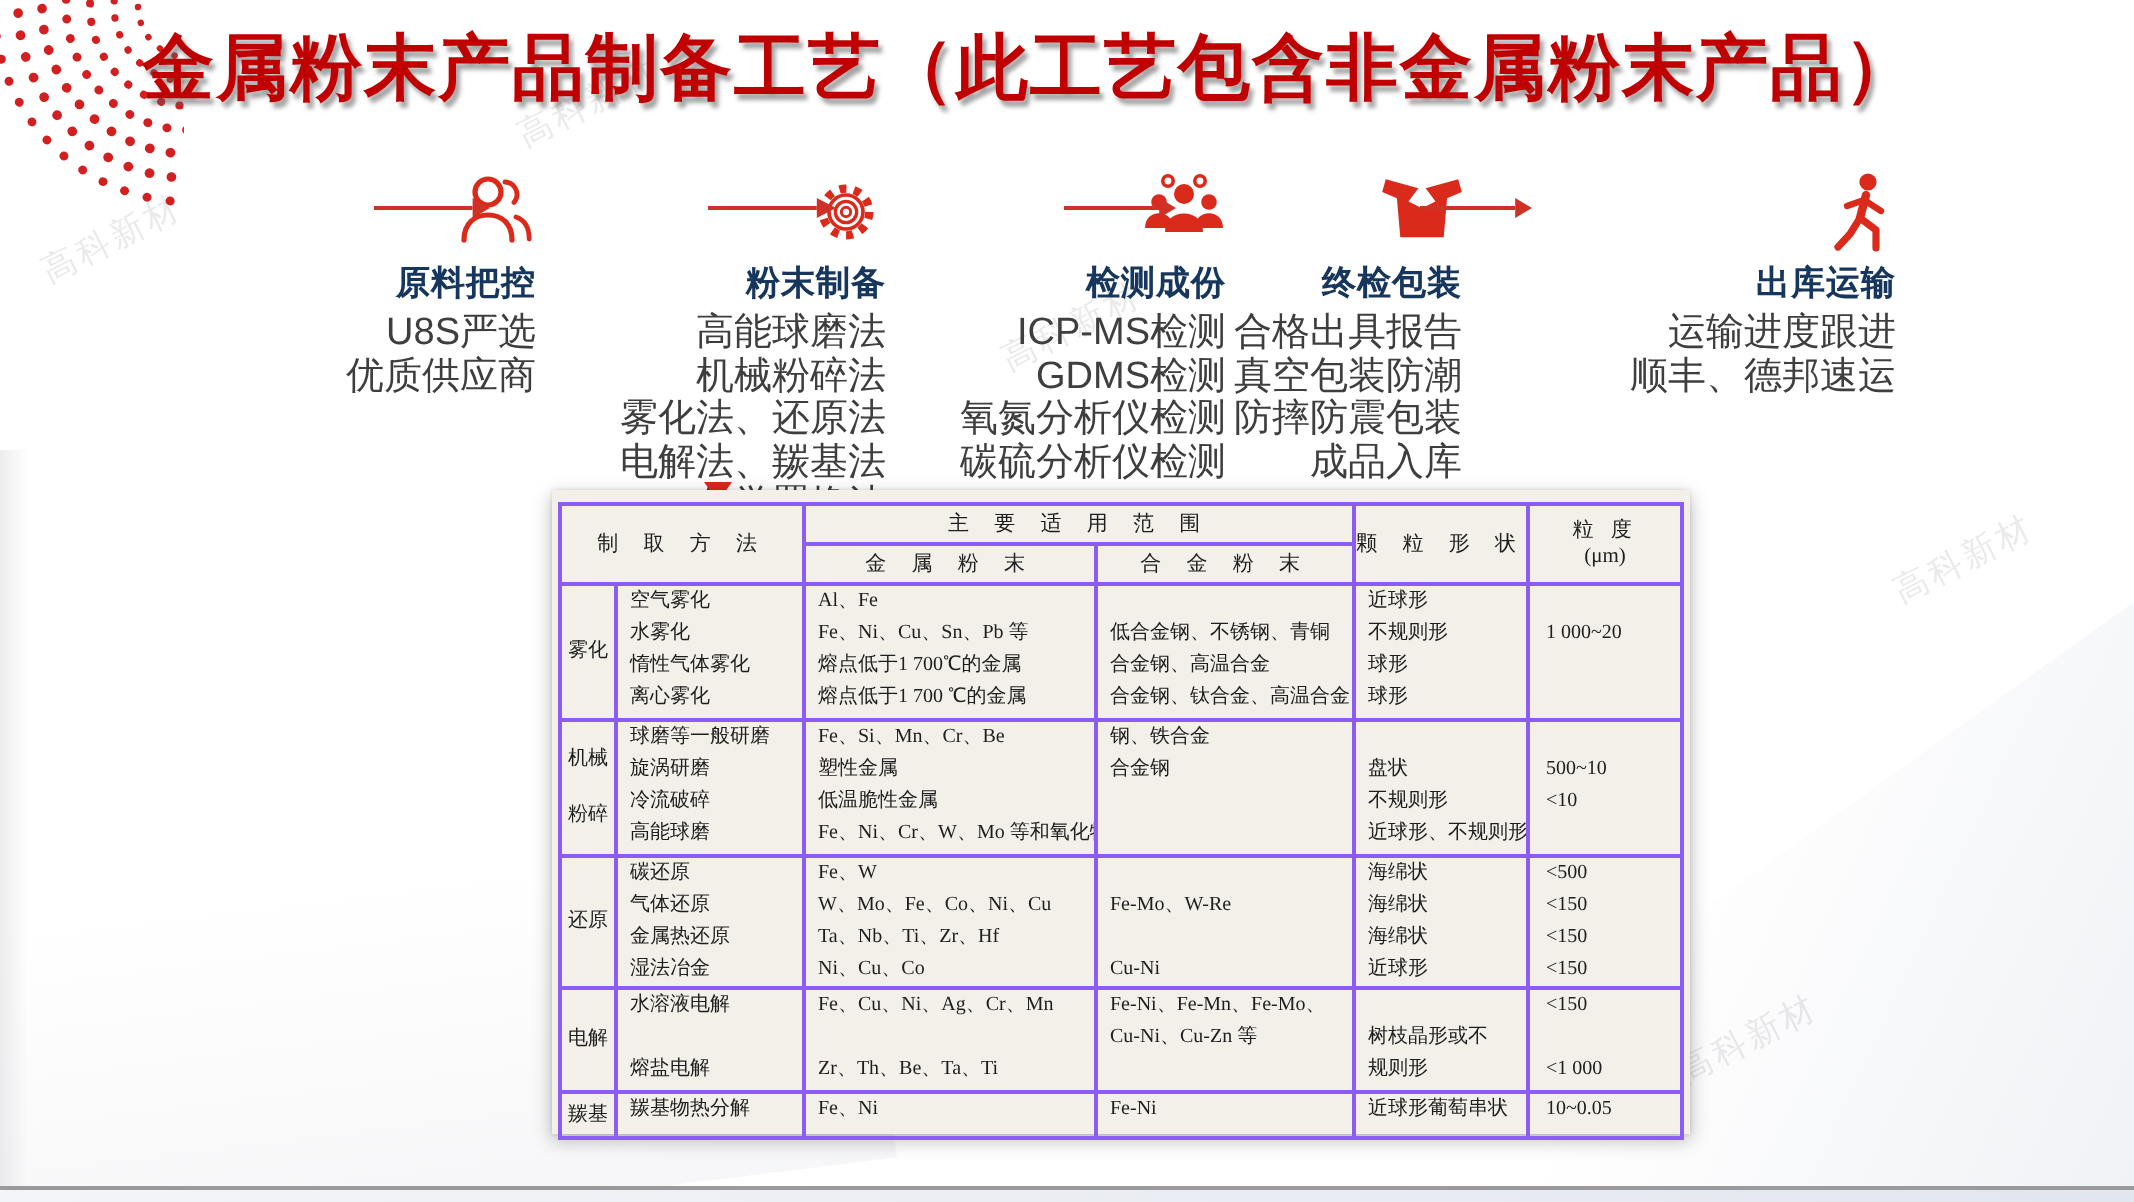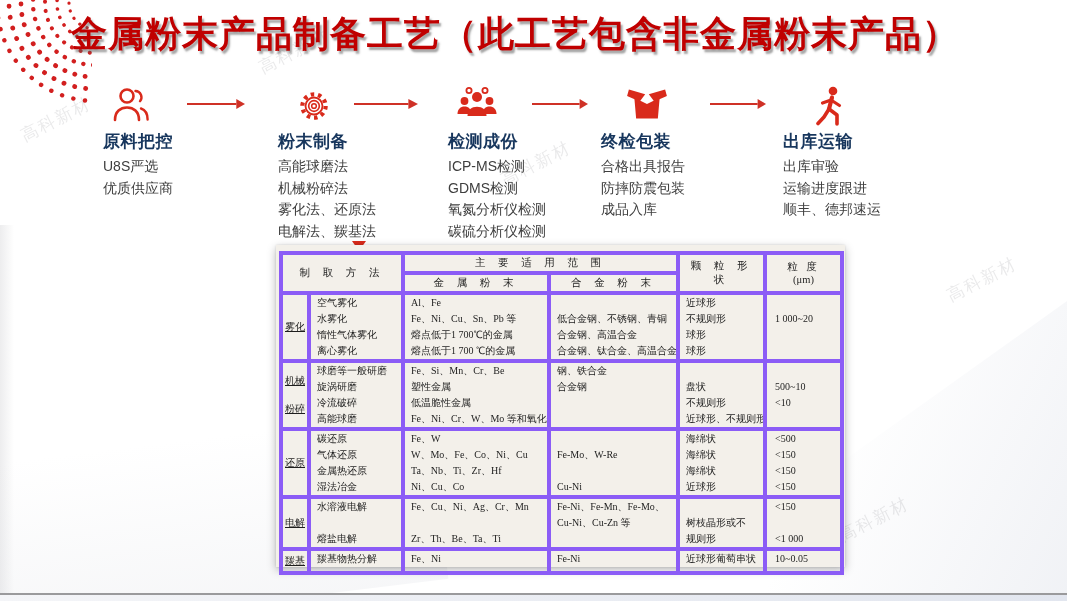--- a/index.html
+++ b/index.html
@@ -22,45 +22,45 @@
     border-top:2px solid #9a9a9c;
     background:linear-gradient(to right,#f4f5f8,#e2e6ef); }
 
   
   .page-title { position:absolute; left:71px; top:10px; font-size:36px; font-weight:bold;
     color:#c00000; letter-spacing:1px; white-space:nowrap;
     text-shadow:2px 3px 2px rgba(90,90,90,0.55); }
   .logo-dots { position:absolute; left:0; top:0; }
 
   
-  .step { position:absolute; top:86px; width:165px; }
+  .step { position:absolute; top:86px; width:165px;text-align:right; }
   .step-icon { height:40px; }
   .step-title { margin-top:4px; font-size:17px; font-weight:bold; color:#17365d; letter-spacing:0.5px; }
   .step-items { margin-top:3px; }
-  .step-item { font-size:14px; color:#3e3e3e; line-height:21.5px; white-space:nowrap; }
+  .step-item { font-size:19px; color:#3e3e3e; line-height:21.5px; white-space:nowrap; }
   .flow-arrow { position:absolute; top:98px; height:12px; }
   .flow-arrow svg { display:block; width:100%; height:12px; }
   .down-triangle { position:absolute; left:352px; top:241px; width:0; height:0;
     border-left:7px solid transparent; border-right:7px solid transparent;
     border-top:10px solid #d92a1b; }
 
   
   .paper { position:absolute; left:276px; top:245px; width:569px; height:322px;
     background:#f3f0ea; box-shadow:0 3px 9px rgba(0,0,0,0.28), 0 0 2px rgba(0,0,0,0.12);
     padding:6px 3px 0 3px; box-sizing:border-box; }
   table.tbl { border-collapse:collapse; table-layout:fixed; width:561px; margin:0 auto;
     font-family:"Liberation Serif", serif; font-size:10px; color:#1e1e1e;
     border:2px solid #3c3c3c; }
-  table.tbl td { border:4px solid #8b5cf6; padding:0; vertical-align:top; }
+  table.tbl td { border:2px solid #8b5cf6; padding:0; vertical-align:top; }
   .hdr { text-align:center; vertical-align:middle !important; letter-spacing:5px;
     font-size:10.5px; }
   .hdr-size { letter-spacing:3px; line-height:13px; }
   .hdr-size .sub { letter-spacing:0; }
   .cat { text-align:center; vertical-align:middle !important; }
-  .catline { line-height:20px;text-decoration:underline; }
+  .catline { line-height:20px; }
   .tcell { padding:2px 0 0 0; }
   .tline { line-height:16px; min-height:16px; padding-left:6px; white-space:nowrap; }
   .sizecol .tline { padding-left:8px; }
   tr.g4 td, tr.g1 td, tr.g2 td, tr.g3 td, tr.g5 td { overflow:hidden; }
   tr.g1 { height:68px; } tr.g2 { height:68px; } tr.g3 { height:66px; }
   tr.g4 { height:52px; } tr.g5 { height:23px; }
   .hrow1 { height:20px; } .hrow2 { height:20px; }
 </style>
 </head>
 <body>
@@ -143,50 +143,50 @@
     </div>
     <div class="step-title">检测成份</div>
     <div class="step-items">
       <div class="step-item">ICP-MS检测</div>
       <div class="step-item">GDMS检测</div>
       <div class="step-item">氧氮分析仪检测</div>
       <div class="step-item">碳硫分析仪检测</div>
     </div>
   </div>
 
-  <div class="step" style="left:601px;">
+  <div class="step" style="left:566px;">
     <div class="step-icon" style="padding-left:26px;">
       <svg width="40" height="38" viewBox="0 0 44 42">
         <polygon points="2,4 20,9 14,17 0,11" fill="#d92a1b"></polygon>
         <polygon points="42,4 24,9 30,17 44,11" fill="#d92a1b"></polygon>
         <path d="M8 13 L22 20 L36 13 L34 36 L10 36 Z" fill="#d92a1b"></path>
       </svg>
     </div>
     <div class="step-title">终检包装</div>
     <div class="step-items">
       <div class="step-item">合格出具报告</div>
+      <div class="step-item">真空包装防潮</div>
       <div class="step-item">防摔防震包装</div>
       <div class="step-item">成品入库</div>
     </div>
   </div>
 
   <div class="step" style="left:783px;">
     <div class="step-icon" style="padding-left:30px;">
       <svg width="34" height="40" viewBox="0 0 34 40">
         <circle cx="20" cy="5" r="4.3" fill="#d92a1b"></circle>
         <path d="M19 11.5 L16 23" stroke="#d92a1b" stroke-width="4.2" stroke-linecap="round" fill="none"></path>
         <path d="M18 14 L26.5 19.5" stroke="#d92a1b" stroke-width="3.2" stroke-linecap="round" fill="none"></path>
         <path d="M18 14 L9.5 17" stroke="#d92a1b" stroke-width="3.2" stroke-linecap="round" fill="none"></path>
         <path d="M16 23 L24 29 L24 38" stroke="#d92a1b" stroke-width="3.6" stroke-linecap="round" stroke-linejoin="round" fill="none"></path>
         <path d="M16 23 L11 31 L5 37.5" stroke="#d92a1b" stroke-width="3.6" stroke-linecap="round" stroke-linejoin="round" fill="none"></path>
       </svg>
     </div>
     <div class="step-title">出库运输</div>
     <div class="step-items">
-      <div class="step-item">出库审验</div>
       <div class="step-item">运输进度跟进</div>
       <div class="step-item">顺丰、德邦速运</div>
     </div>
   </div>
 
   <div class="flow-arrow" style="left:187px; width:58px;">
     <svg viewBox="0 0 60 10" preserveAspectRatio="none">
         <line x1="0" y1="5" x2="51" y2="5" stroke="#cf3126" stroke-width="1.6"></line>
         <polygon points="51,0.8 60,5 51,9.2" fill="#cf3126"></polygon>
       </svg>

